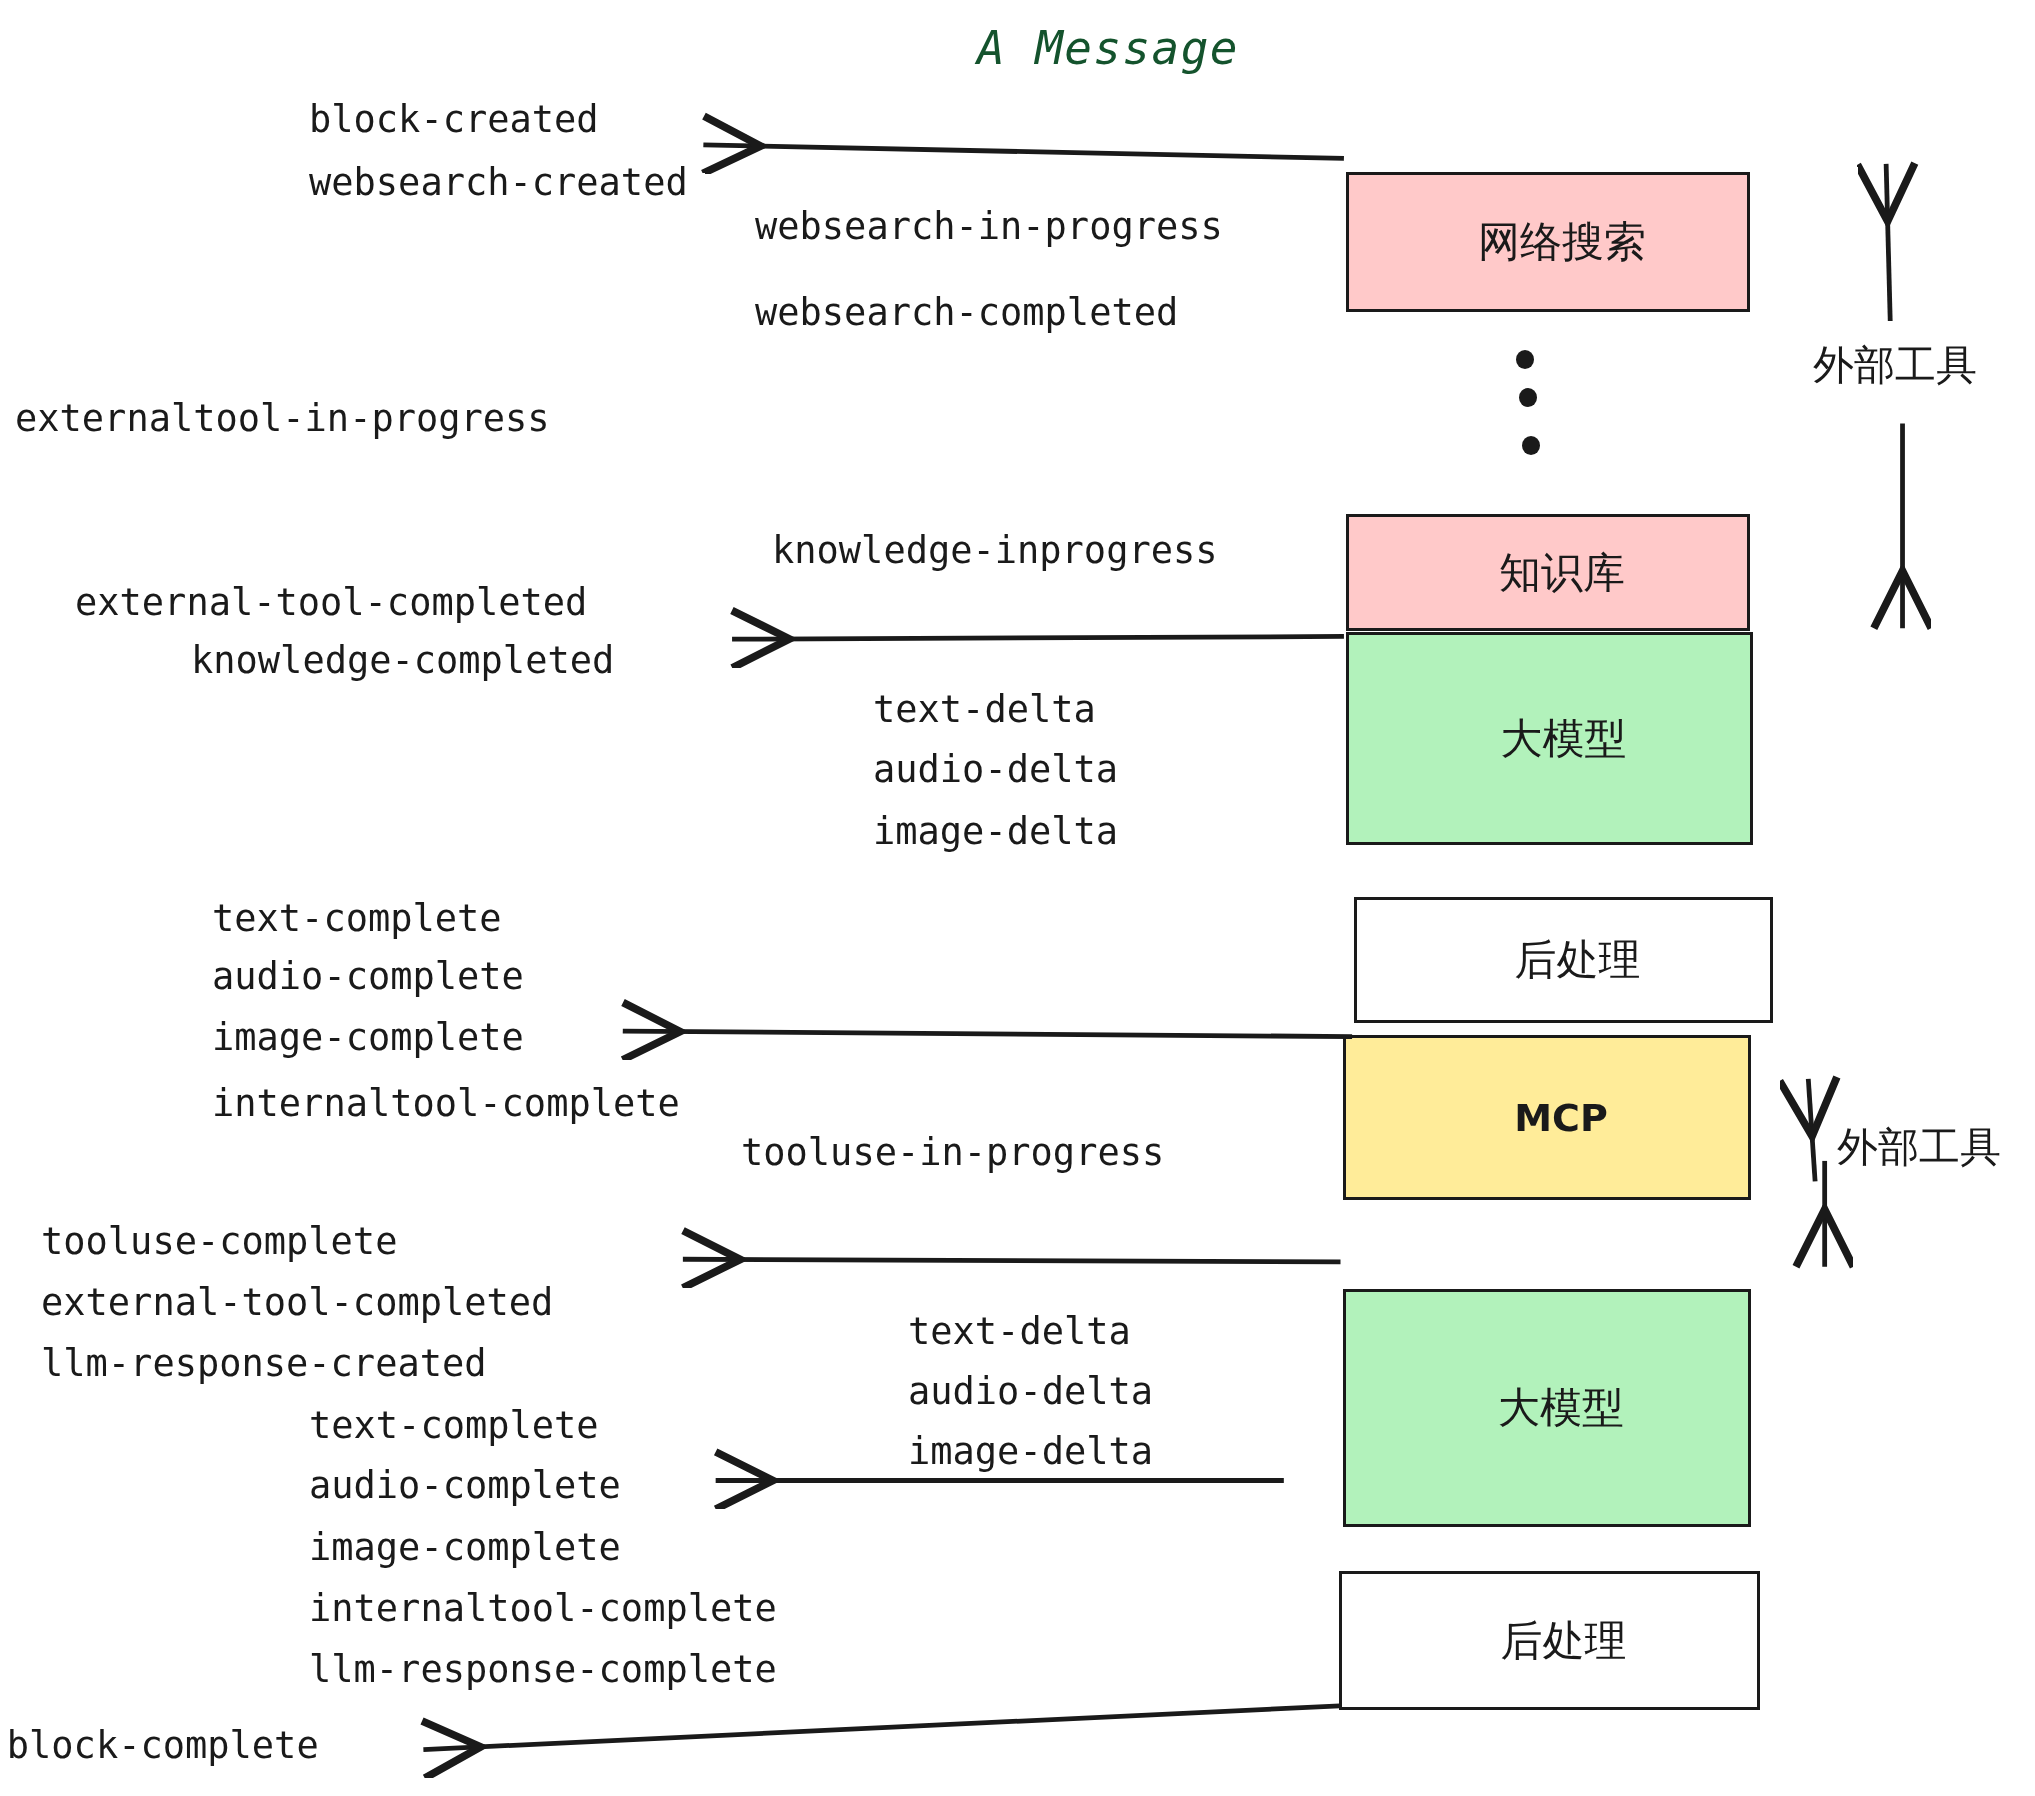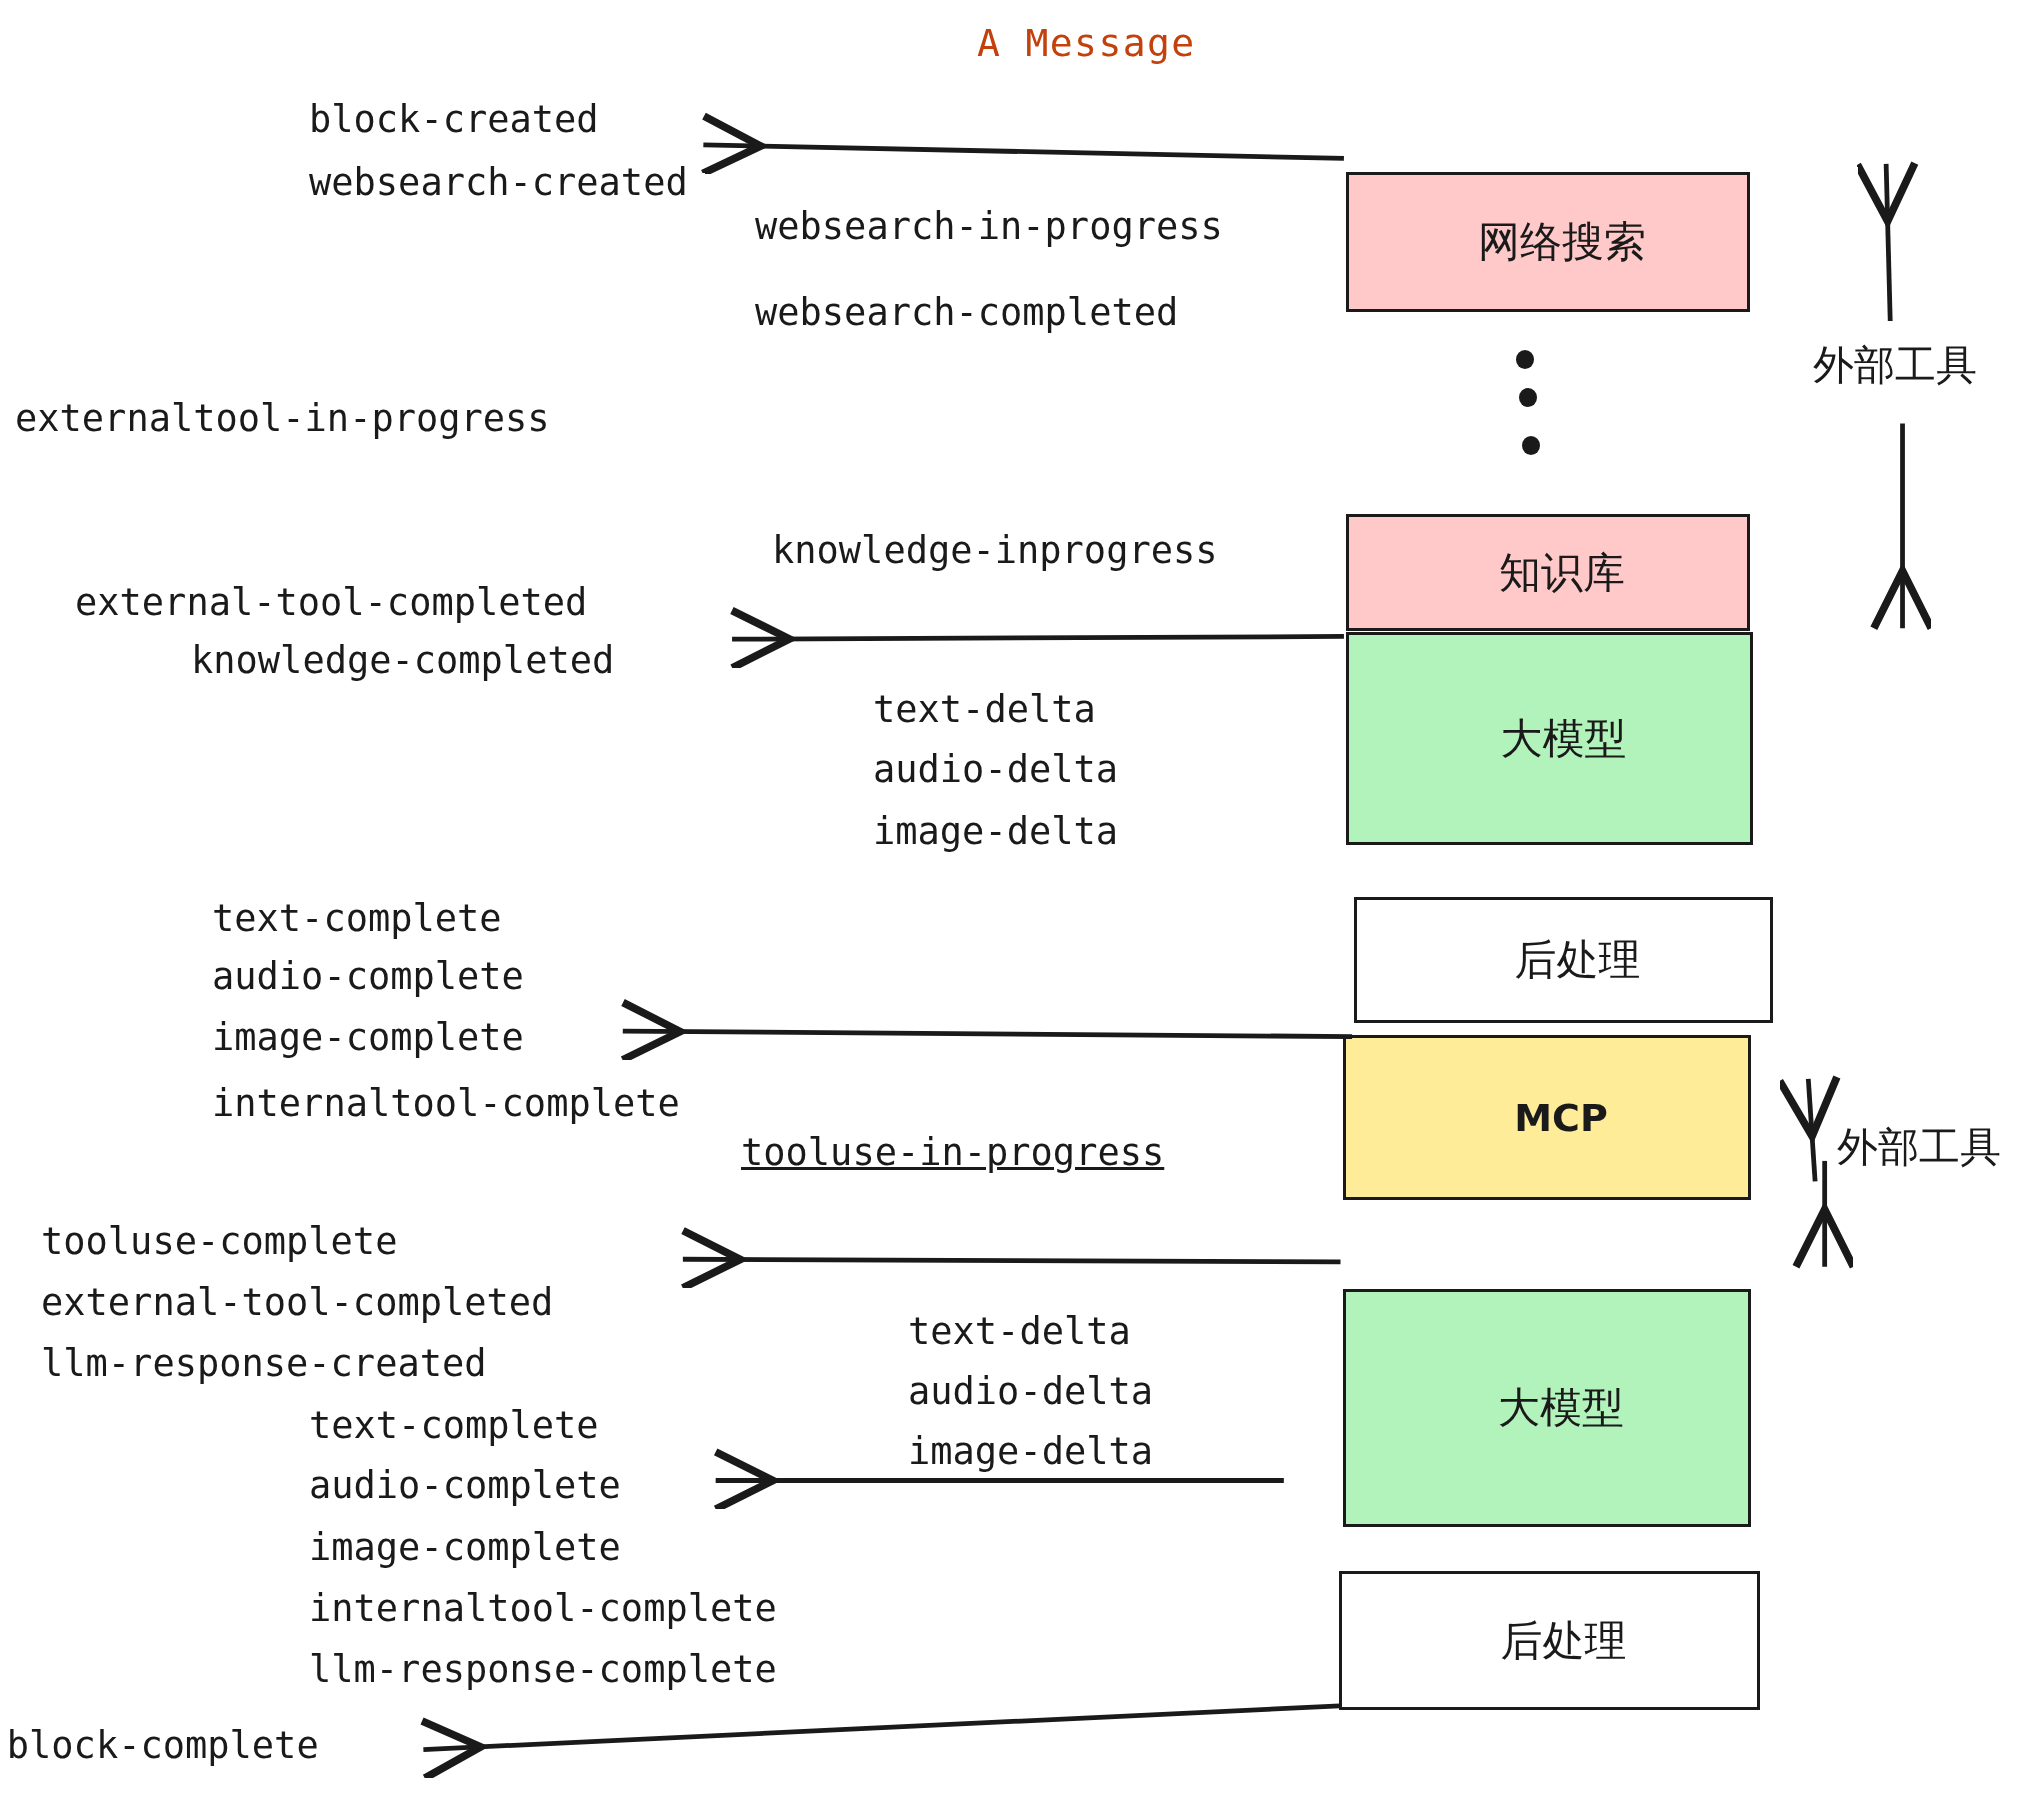--- a/index.html
+++ b/index.html
@@ -21,24 +21,25 @@
     font-family: "DejaVu Sans Mono", monospace;
     font-size: 37px;
     color: #1a1a1a;
     white-space: nowrap;
     letter-spacing: 0px;
     line-height: 1;
   }
   .title {
     position: absolute;
     font-family: "DejaVu Sans Mono", monospace;
-    font-size: 38px;
-    color: #c2410c;
+    font-size: 46px;
+    color: #14532d;
     white-space: nowrap;
     letter-spacing: 1.4px;
+    font-style: italic;
   }
   
   .box {
     position: absolute;
     box-sizing: border-box;
     border: 3.4px solid #1a1a1a;
     display: flex;
     align-items: center;
     justify-content: center;
     padding-left: 28px;
@@ -132,21 +133,21 @@
   <div class="ev" style="left:191px; top:642px;">knowledge-completed</div>
 
   <div class="ev" style="left:873px; top:691px;">text-delta</div>
   <div class="ev" style="left:873px; top:751px;">audio-delta</div>
   <div class="ev" style="left:873px; top:813px;">image-delta</div>
 
   <div class="ev" style="left:212px; top:900px;">text-complete</div>
   <div class="ev" style="left:212px; top:958px;">audio-complete</div>
   <div class="ev" style="left:212px; top:1019px;">image-complete</div>
   <div class="ev" style="left:212px; top:1085px;">internaltool-complete</div>
-  <div class="ev" style="left:741px; top:1134px;text-decoration:underline;">tooluse-in-progress</div>
+  <div class="ev" style="left:741px; top:1134px;">tooluse-in-progress</div>
 
   <div class="ev" style="left:41px; top:1223px;">tooluse-complete</div>
   <div class="ev" style="left:41px; top:1284px;">external-tool-completed</div>
   <div class="ev" style="left:41px; top:1345px;">llm-response-created</div>
 
   <div class="ev" style="left:908px; top:1313px;">text-delta</div>
   <div class="ev" style="left:908px; top:1373px;">audio-delta</div>
   <div class="ev" style="left:908px; top:1433px;">image-delta</div>
 
   <div class="ev" style="left:309px; top:1407px;">text-complete</div>

